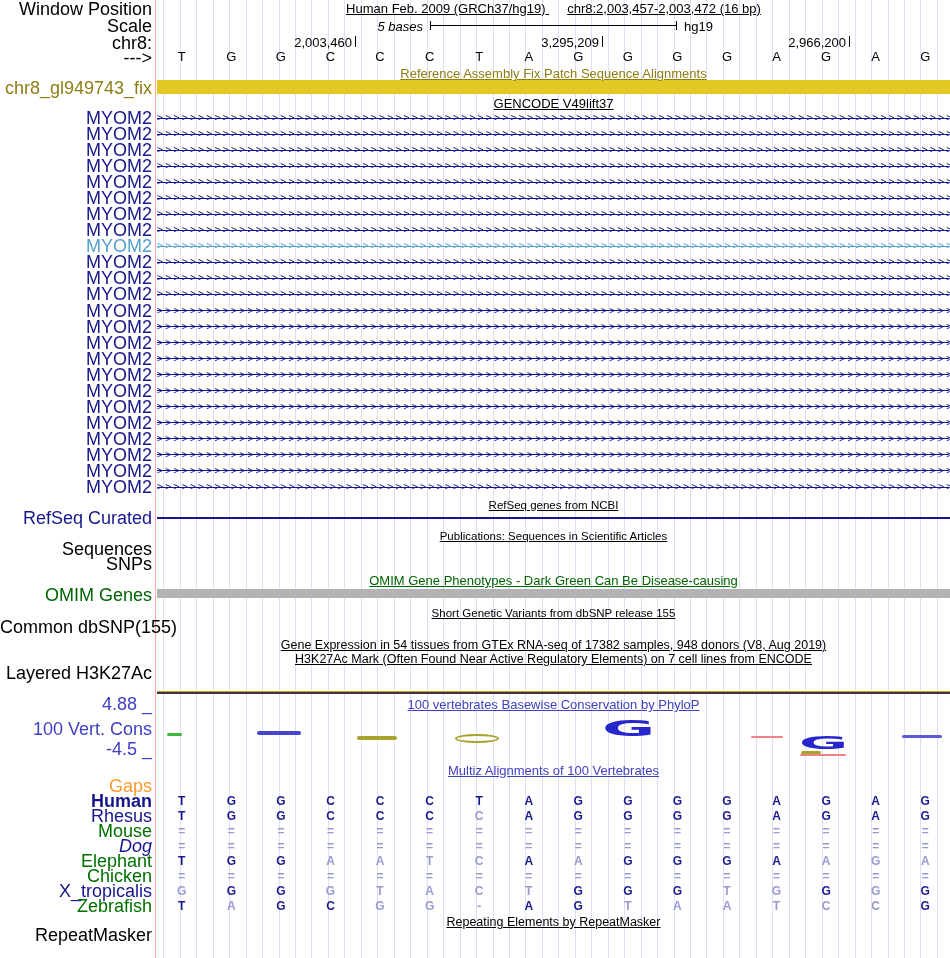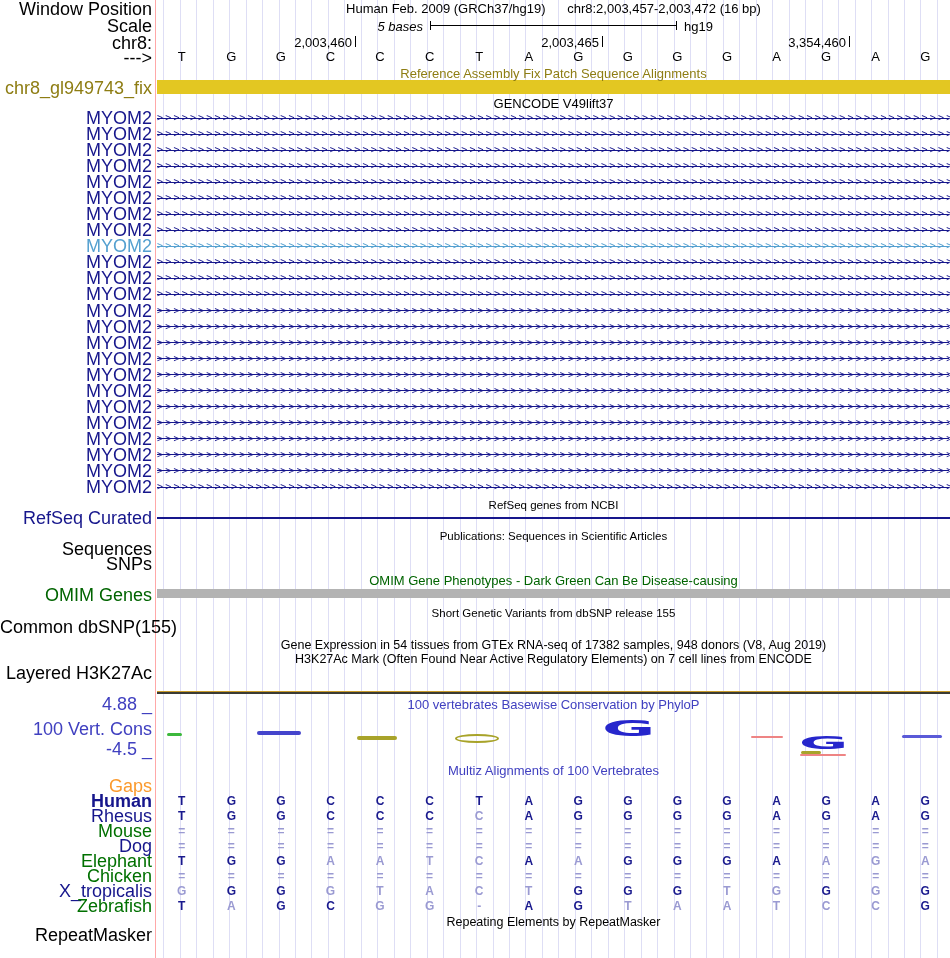--- a/index.html
+++ b/index.html
@@ -3,21 +3,21 @@
 <meta charset="utf-8">
 <style>
   html,body{margin:0;padding:0;background:#fff;}
   .canvas{position:relative;width:950px;height:958px;background:#fff;overflow:hidden;
           font-family:"Liberation Sans",sans-serif;color:#000;}
   .vline{position:absolute;top:0;bottom:0;width:1px;background:#dedef5;}
   .pinkline{position:absolute;top:0;bottom:0;left:155px;width:1px;background:#ffa8a8;z-index:5;}
   .side-label{position:absolute;left:0;width:152px;text-align:right;font-size:18px;
               line-height:14px;white-space:nowrap;z-index:6;}
   .center-title{position:absolute;left:157px;width:793px;text-align:center;font-size:13px;
-                line-height:14px;white-space:nowrap;z-index:6;}
+                line-height:14px;white-space:nowrap;z-index:6;text-decoration:underline;}
   .fs11{font-size:11.5px;} .fs12{font-size:12.5px;}
   .navy{color:#16168c;} .blue{color:#4040c0;} .green{color:#006400;}
   .olive{color:#8e7d13;} .orange{color:#fb9a2d;}
   .seq-row{position:absolute;left:157px;width:793px;display:flex;z-index:6;}
   .seq-cell{flex:1;text-align:center;font-size:13px;line-height:14px;}
   .ruler-num{position:absolute;width:90px;text-align:right;font-size:13px;line-height:13px;z-index:6;}
   .ruler-tick{position:absolute;width:1px;height:11px;background:#000;z-index:6;}
   .scale-text{position:absolute;left:157px;width:266px;top:19px;text-align:right;font-size:13px;z-index:6;font-style:italic;}
   .scale-bar{position:absolute;left:430px;top:25px;width:247px;height:1px;background:#000;z-index:6;}
   .scale-bar:before,.scale-bar:after{content:"";position:absolute;top:-4px;width:1px;height:9px;background:#000;}
@@ -104,23 +104,23 @@
 
   <div class="side-label" style="top:19px">Scale</div>
   <div class="scale-text">5 bases</div>
   <div class="scale-bar"></div>
   <div class="scale-right">hg19</div>
 
   <div class="side-label" style="top:36px">chr8:</div>
   <div id="ruler">
       <div class="ruler-num" style="left: 262px; top: 36px;">2,003,460</div>
       <div class="ruler-tick" style="left: 355px; top: 36px;"></div>
-      <div class="ruler-num" style="left: 509px; top: 36px;">2,003,465</div>
+      <div class="ruler-num" style="left: 509px; top: 36px;">3,295,209</div>
       <div class="ruler-tick" style="left: 602px; top: 36px;"></div>
-      <div class="ruler-num" style="left: 756px; top: 36px;">3,354,460</div>
+      <div class="ruler-num" style="left: 756px; top: 36px;">2,966,200</div>
       <div class="ruler-tick" style="left: 849px; top: 36px;"></div>
     </div>
 
   <div class="side-label" style="top:51px">---&gt;</div>
   <div class="seq-row" style="top:50px" id="seqRow">
       <div class="seq-cell">T</div>
       <div class="seq-cell">G</div>
       <div class="seq-cell">G</div>
       <div class="seq-cell">C</div>
       <div class="seq-cell">C</div>
@@ -355,21 +355,21 @@
         <div class="aln-cell weak">=</div>
         <div class="aln-cell weak">=</div>
         <div class="aln-cell weak">=</div>
         <div class="aln-cell weak">=</div>
         <div class="aln-cell weak">=</div>
         <div class="aln-cell weak">=</div>
         <div class="aln-cell weak">=</div>
         <div class="aln-cell weak">=</div>
         <div class="aln-cell weak">=</div>
       </div>
-      <div class="side-label" style="top: 839px; color: rgb(22, 22, 140);">Dog</div>
+      <div class="side-label" style="top: 839px; color: rgb(22, 22, 140); font-style: italic;">Dog</div>
       <div class="aln-row" style="top: 839px;">
         <div class="aln-cell weak">=</div>
         <div class="aln-cell weak">=</div>
         <div class="aln-cell weak">=</div>
         <div class="aln-cell weak">=</div>
         <div class="aln-cell weak">=</div>
         <div class="aln-cell weak">=</div>
         <div class="aln-cell weak">=</div>
         <div class="aln-cell weak">=</div>
         <div class="aln-cell weak">=</div>

